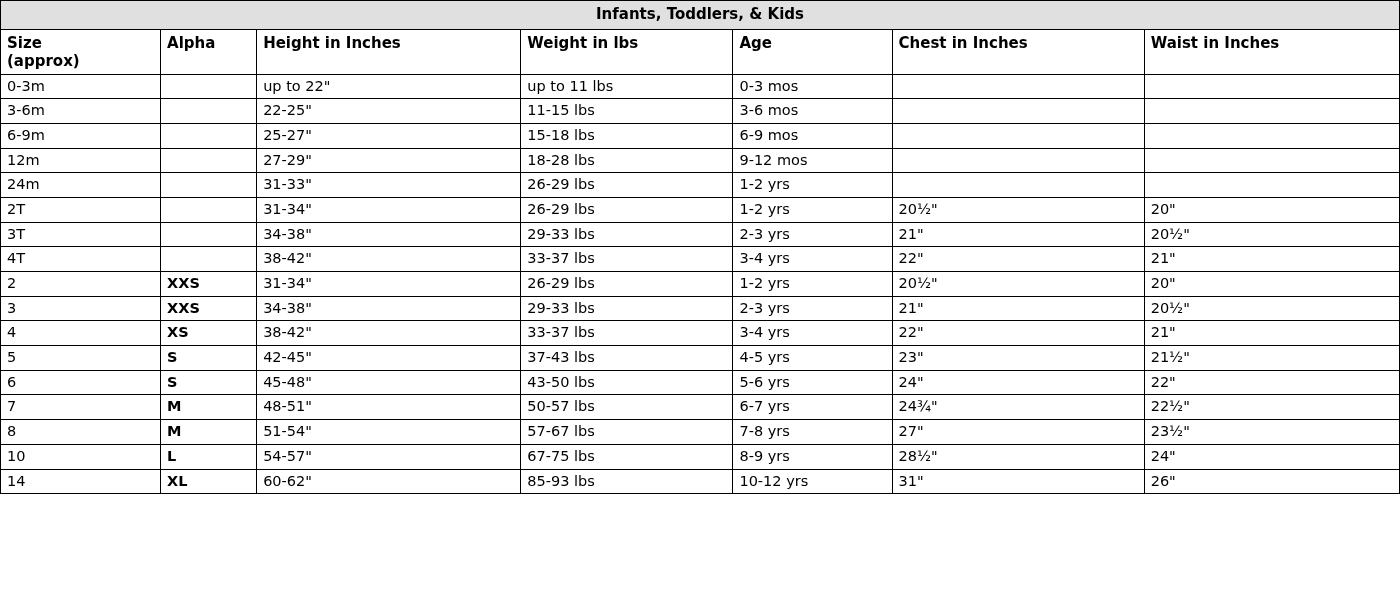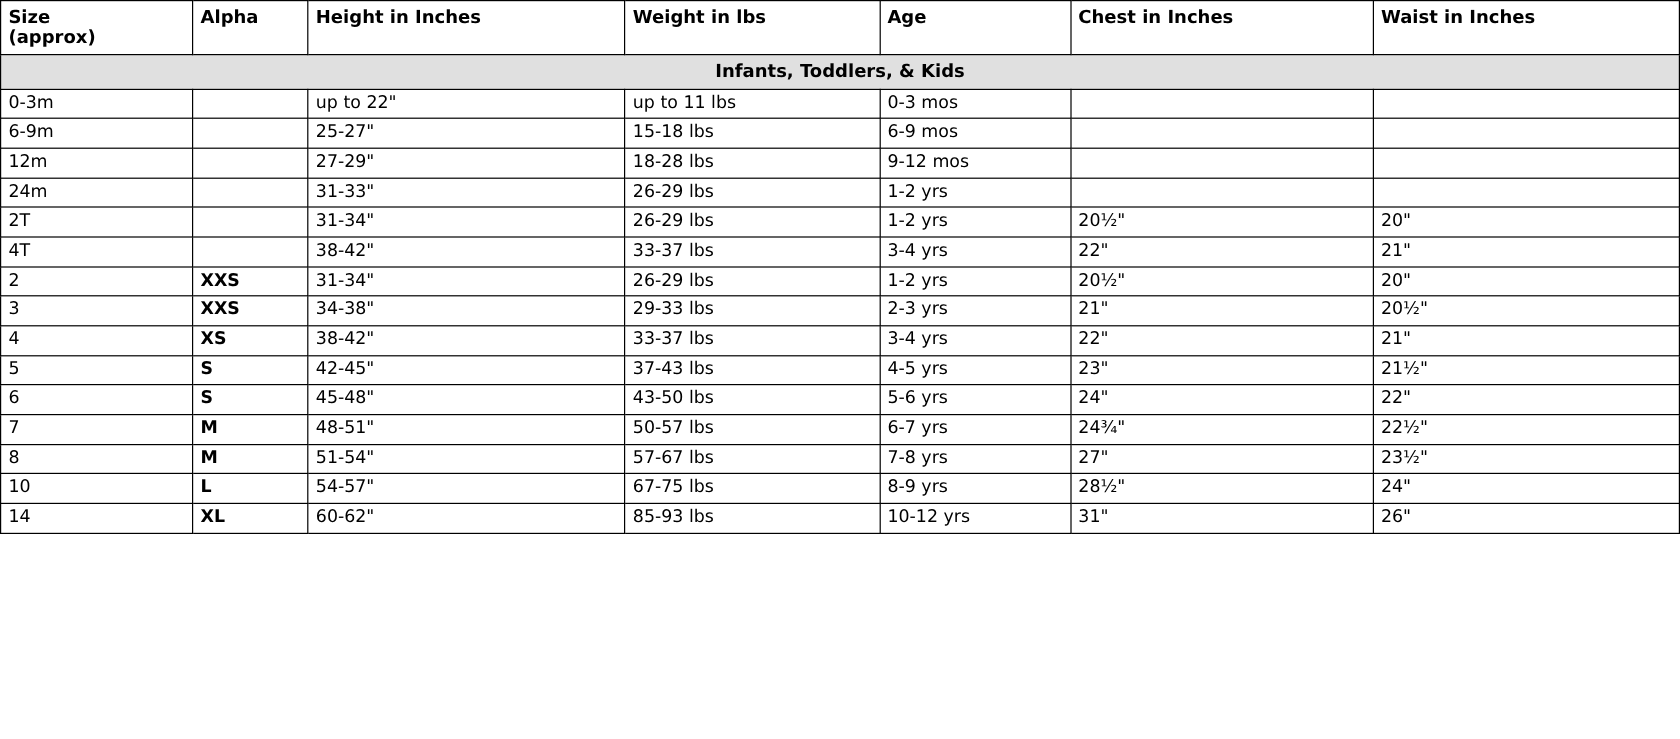--- a/index.html
+++ b/index.html
@@ -78,44 +78,53 @@
       <col class="c-size">
         <col class="c-alpha">
         <col class="c-height">
         <col class="c-weight">
         <col class="c-age">
         <col class="c-chest">
         <col class="c-waist">
     </colgroup>
     <thead>
       <tr>
+        <td class="title-cell" colspan="7">Infants, Toddlers, &amp; Kids</td>
+      </tr>
+      <tr>
         <td class="col-head">Size
 (approx)</td>
         <td class="col-head">Alpha</td>
         <td class="col-head">Height in Inches</td>
         <td class="col-head">Weight in lbs</td>
         <td class="col-head">Age</td>
         <td class="col-head">Chest in Inches</td>
         <td class="col-head">Waist in Inches</td>
       </tr>
-      <tr>
-        <td class="title-cell" colspan="7">Infants, Toddlers, &amp; Kids</td>
-      </tr>
     </thead>
     <tbody id="chart-body">
         <tr>
           <td class="size-col">0-3m</td>
           <td class="alpha-col"></td>
           <td>up to 22"</td>
           <td>up to 11 lbs</td>
           <td>0-3 mos</td>
           <td></td>
           <td></td>
         </tr>
         <tr>
+          <td class="size-col">3-6m</td>
+          <td class="alpha-col"></td>
+          <td>22-25"</td>
+          <td>11-15 lbs</td>
+          <td>3-6 mos</td>
+          <td></td>
+          <td></td>
+        </tr>
+        <tr>
           <td class="size-col">6-9m</td>
           <td class="alpha-col"></td>
           <td>25-27"</td>
           <td>15-18 lbs</td>
           <td>6-9 mos</td>
           <td></td>
           <td></td>
         </tr>
         <tr>
           <td class="size-col">12m</td>
@@ -136,20 +145,29 @@
           <td></td>
         </tr>
         <tr>
           <td class="size-col">2T</td>
           <td class="alpha-col"></td>
           <td>31-34"</td>
           <td>26-29 lbs</td>
           <td>1-2 yrs</td>
           <td>20½"</td>
           <td>20"</td>
+        </tr>
+        <tr>
+          <td class="size-col">3T</td>
+          <td class="alpha-col"></td>
+          <td>34-38"</td>
+          <td>29-33 lbs</td>
+          <td>2-3 yrs</td>
+          <td>21"</td>
+          <td>20½"</td>
         </tr>
         <tr>
           <td class="size-col">4T</td>
           <td class="alpha-col"></td>
           <td>38-42"</td>
           <td>33-37 lbs</td>
           <td>3-4 yrs</td>
           <td>22"</td>
           <td>21"</td>
         </tr>

